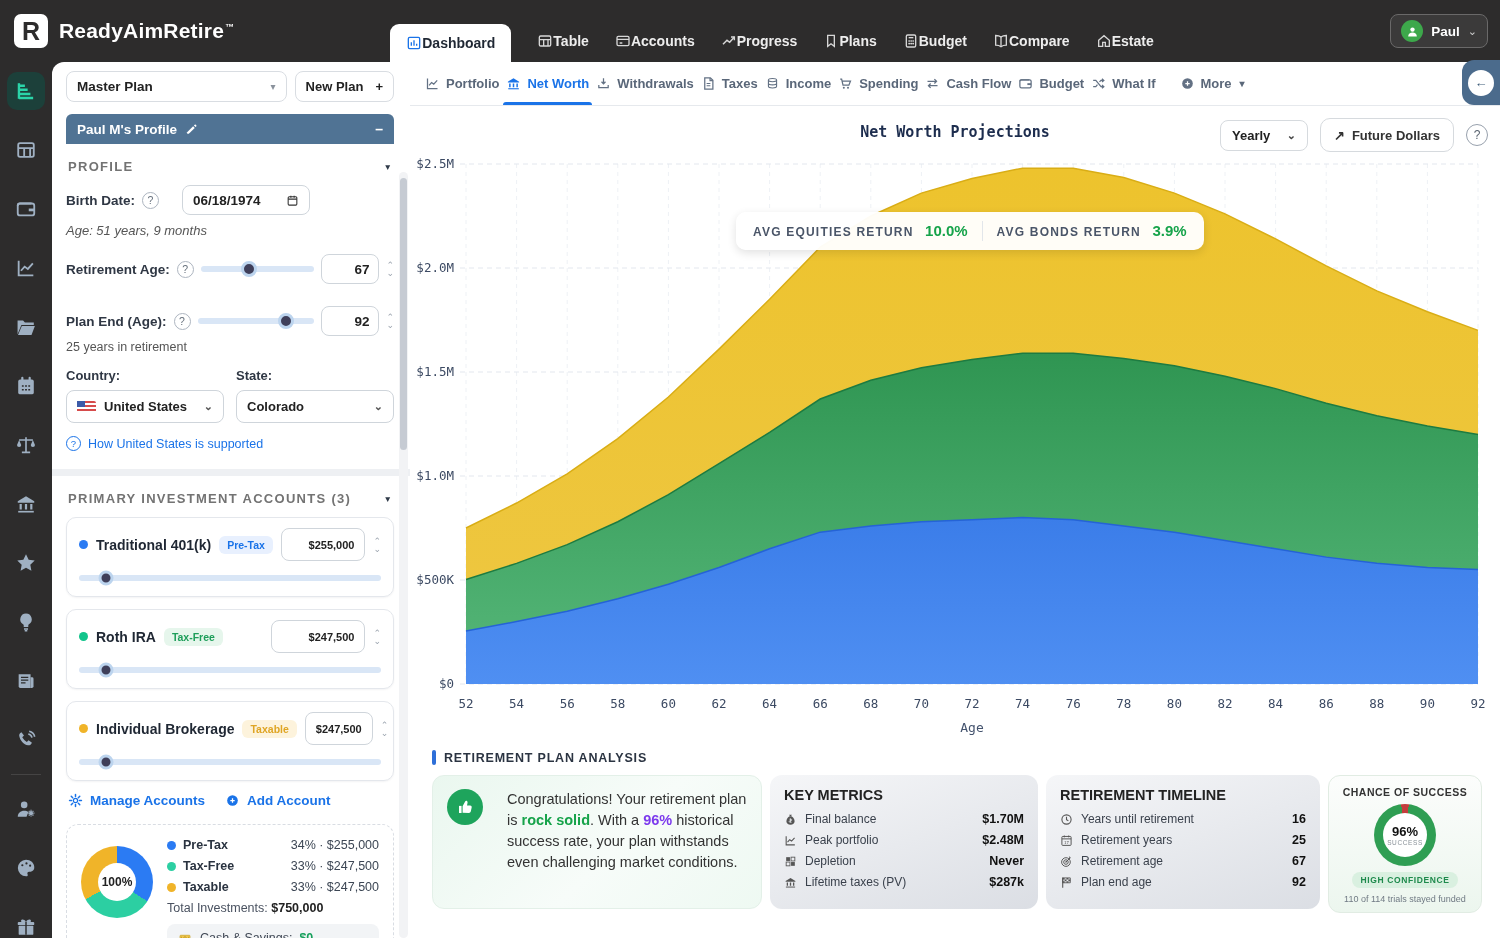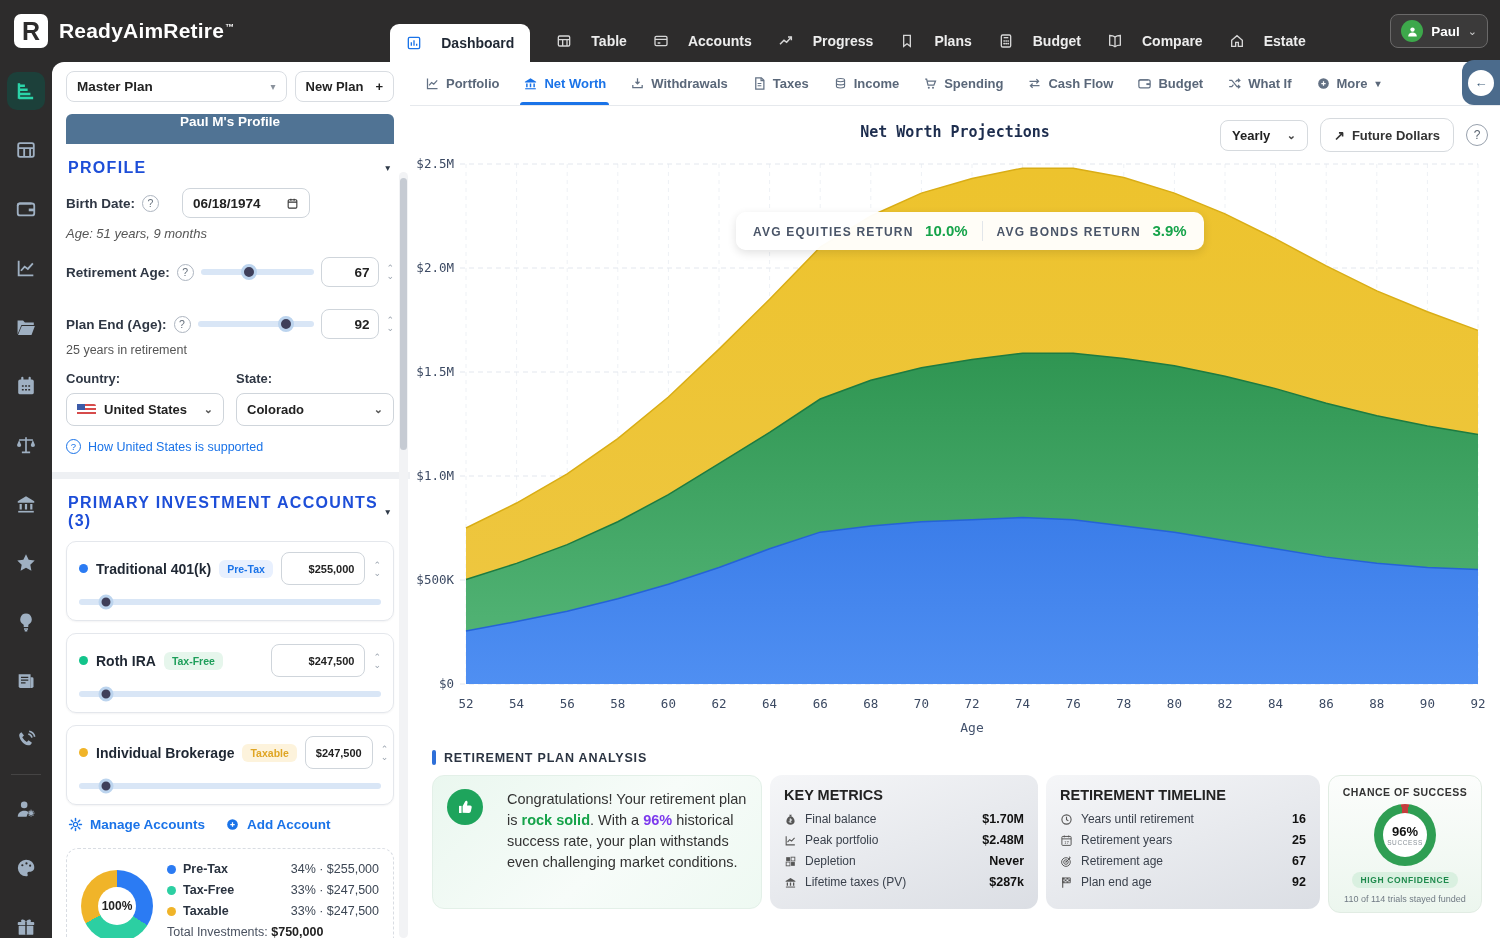--- a/index.html
+++ b/index.html
@@ -9,21 +9,21 @@
   svg.ic{display:inline-block;vertical-align:middle;}
 
   
   .header{position:absolute;top:0;left:0;right:0;height:62px;background:#2d2c2c;display:flex;align-items:center;z-index:5;}
   .logo{display:flex;align-items:center;gap:11px;padding-left:14px;}
   .logomark{width:34px;height:34px;background:#fff;border-radius:7px;display:flex;align-items:center;justify-content:center;
             font-size:25px;font-weight:bold;color:#2d2c2c;}
   .logotext{color:#fff;font-size:21px;font-weight:bold;letter-spacing:.2px;}
   .logotext sup{font-size:9px;margin-left:1px;}
   .tabs{display:flex;align-items:flex-end;height:62px;margin-left:156px;gap:26px;}
-  .tab{display:flex;align-items:center;gap:19px;color:#ededed;font-size:14px;font-weight:bold;margin-bottom:13px;cursor:pointer;}
+  .tab{display:flex;align-items:center;gap:0;color:#ededed;font-size:14px;font-weight:bold;margin-bottom:13px;cursor:pointer;}
   .tab .ic{width:16px;height:16px;color:#d6d6d6;}
   .tab.active{background:#fff;color:#1f2733;border-radius:9px 9px 0 0;margin-bottom:0;height:38px;padding:0 16px;}
   .tab.active .ic{color:#1a73e8;}
   .userbtn{margin-left:auto;margin-right:12px;align-self:center;height:34px;background:#3b3a3a;border:1px solid#6a6969;
            border-radius:8px;display:flex;align-items:center;gap:8px;padding:0 10px;cursor:pointer;}
   .avatar{width:22px;height:22px;border-radius:50%;background:#3da84b;display:flex;align-items:center;justify-content:center;overflow:hidden;}
   .avatar .ic{width:13px;height:13px;color:#fff;}
   .username{color:#fff;font-size:13.5px;font-weight:bold;}
   .uchev{color:#cfcfcf;font-size:11px;}
 
@@ -42,25 +42,25 @@
          padding:0 16px 0 14px;overflow:hidden;}
   .scrolltrack{position:absolute;top:110px;right:2px;bottom:0;width:9px;background:#f2f3f5;border-radius:5px;}
   .scrollthumb{position:absolute;top:6px;left:1px;width:7px;height:272px;background:#c6cbd3;border-radius:4px;}
   .plan-row{display:flex;gap:8px;margin:9px 0 12px;}
   .plansel{flex:1;height:31px;border:1px solid #d9dde2;border-radius:8px;display:flex;align-items:center;padding:0 10px;cursor:pointer;}
   .plansel .pl{font-size:13.5px;font-weight:bold;color:#222;}
   .plansel .caret{margin-left:auto;color:#8a929c;font-size:10px;}
   .newplan{height:31px;border:1px solid #d9dde2;border-radius:8px;background:#fff;display:flex;align-items:center;gap:12px;
            padding:0 10px;font-size:13px;font-weight:bold;color:#222;cursor:pointer;}
   .phead{background:#507394;color:#fff;height:30px;display:flex;align-items:center;gap:8px;padding:0 11px;
-         border-radius:6px 6px 0 0;font-weight:bold;font-size:13.5px;flex-direction:column;}
+         border-radius:6px 6px 0 0;font-weight:bold;font-size:13.5px;}
   .phead .ic{width:13px;height:13px;color:#fff;}
   .pminus{margin-left:auto;font-size:14px;cursor:pointer;}
   .sechead{display:flex;align-items:center;margin:15px 2px 11px;}
-  .sec{font-size:16px;font-weight:bold;letter-spacing:1.3px;color:#1d4ed8;}
+  .sec{font-size:13px;font-weight:bold;letter-spacing:1.3px;color:#737373;}
   .seccaret{margin-left:auto;font-size:8.5px;color:#2f3a48;cursor:pointer;}
   .frow{display:flex;align-items:center;gap:7px;font-size:13.5px;}
   .flab{font-weight:bold;color:#2f3744;}
   .q{width:17px;height:17px;border:1.2px solid #adb5c0;border-radius:50%;font-size:10.5px;color:#66707c;
      display:flex;align-items:center;justify-content:center;flex:none;cursor:pointer;}
   .datebox{margin-left:16px;width:128px;height:30px;border:1px solid #cfd5db;border-radius:8px;display:flex;align-items:center;
            padding:0 10px;font-weight:bold;font-size:13.5px;color:#222;cursor:pointer;}
   .datebox .ic{width:13px;height:13px;color:#333;margin-left:auto;}
   .age-note{font-style:italic;color:#555;font-size:13px;margin:8px 0 16px;}
   .slider{flex:1;position:relative;height:6px;background:#d9e6f6;border-radius:3px;cursor:pointer;}
@@ -738,21 +738,21 @@
       </div>
     </div>
 
     <div class="scrolltrack">
         <div class="scrollthumb"></div>
       </div>
   </div>
 
   <div class="main">
     <div class="subnav">
-      <span id="subnav-items" style="display:flex;gap:24px;height:100%;align-items:center;">
+      <span id="subnav-items" style="display:flex;gap:7px;height:100%;align-items:center;">
           <span class="sitem">
     <svg class="ic">
               <use href="#i-chartline"></use>
             </svg>
     <span>Portfolio</span>
   </span>
           <span class="sitem active">
     <svg class="ic">
               <use href="#i-bank"></use>
             </svg>

